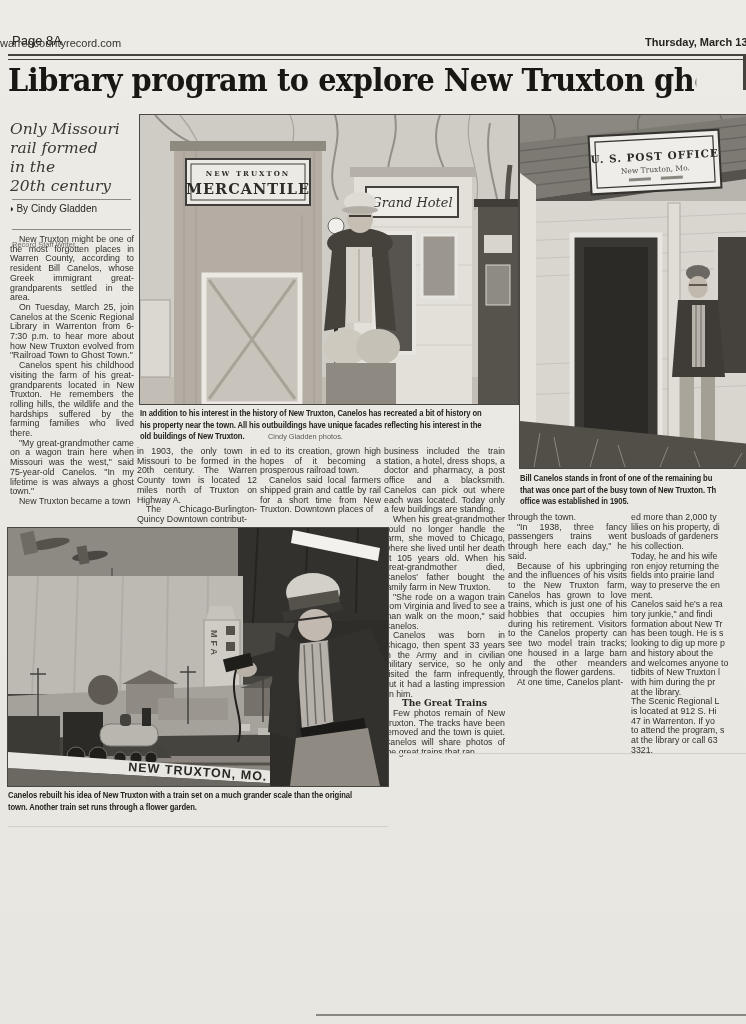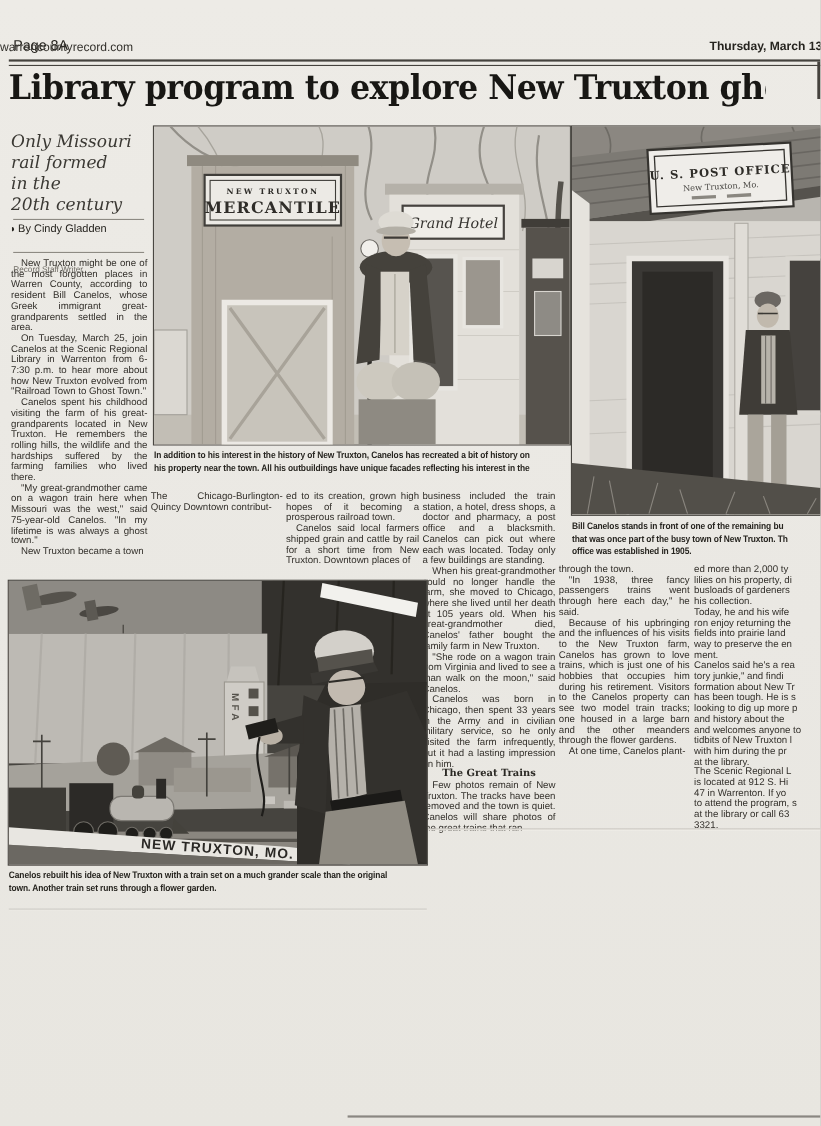--- a/index.html
+++ b/index.html
@@ -162,20 +162,24 @@
         <ellipse cx="206" cy="232" rx="22" ry="18" fill="#cdc9bf"></ellipse>
         <ellipse cx="238" cy="232" rx="22" ry="18" fill="#c5c1b7"></ellipse>
         <rect x="186" y="248" width="70" height="41" fill="#8e8a82"></rect>
       </g>
     </svg>
   </div>
 
   <div class="abs cap" style="left:140px;top:408px;width:378px;height:37px">
     <span class="cap-line">In addition to his interest in the history of New Truxton, Canelos has recreated a bit of history on</span>
     <span class="cap-line">his property near the town. All his outbuildings have unique facades reflecting his interest in the</span>
+    <span class="cap-row">
+      <span class="cap-line">old buildings of New Truxton.</span>
+      <span class="cap-credit">Cindy Gladden photos.</span>
+    </span>
   </div>
 
   <div class="abs photo" style="left:520px;top:115px;width:226px;height:353px;overflow:hidden">
     <svg width="240" height="353" viewBox="0 0 240 353">
       <rect width="240" height="353" fill="#b8b5af"></rect>
       <rect width="240" height="62" fill="#8b8781"></rect>
       <path d="M30,0 C45,25 20,40 40,60 M120,0 C110,20 135,30 125,55 M200,0 C210,18 190,30 205,50" stroke="#6e6b65" stroke-width="1.5" fill="none"></path>
 
       <polygon points="0,28 240,0 240,52 0,86" fill="#7d7a74"></polygon>
       <g stroke="#696661" stroke-width="1.5">
@@ -238,20 +242,21 @@
     </svg>
   </div>
 
   <div class="abs cap cap-lines" style="left:520px;top:473px;width:226px;height:37px">
       <div>Bill Canelos stands in front of one of the remaining bu</div>
       <div>that was once part of the busy town of New Truxton. Th</div>
       <div>office was established in 1905.</div>
     </div>
 
   <div class="abs body cont" style="left:137px;top:447px;width:120px">
+      <p>in 1903, the only town in Missouri to be formed in the 20th century. The Warren County town is located 12 miles north of Truxton on Highway A.</p>
       <p>The Chicago-Burlington-Quincy Downtown contribut-</p>
     </div>
   <div class="abs body cont" style="left:260px;top:447px;width:121px">
       <p>ed to its creation, grown high hopes of it becoming a prosperous railroad town.</p>
       <p>Canelos said local farmers shipped grain and cattle by rail for a short time from New Truxton. Downtown places of</p>
     </div>
   <div class="abs" style="left:384px;top:447px;width:121px">
     <div class="body cont">
         <p>business included the train station, a hotel, dress shops, a doctor and pharmacy, a post office and a blacksmith. Canelos can pick out where each was located. Today only a few buildings are standing.</p>
         <p>When his great-grandmother could no longer handle the farm, she moved to Chicago, where she lived until her death at 105 years old. When his great-grandmother died, Canelos' father bought the family farm in New Truxton.</p>

